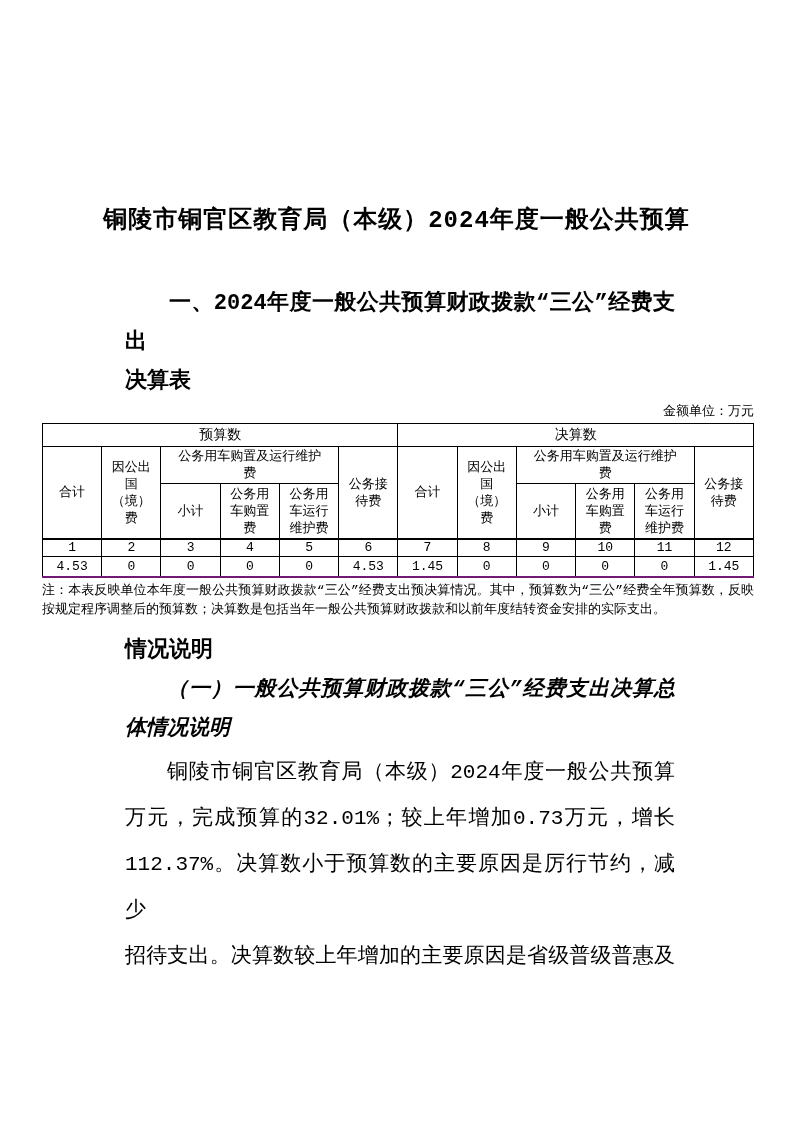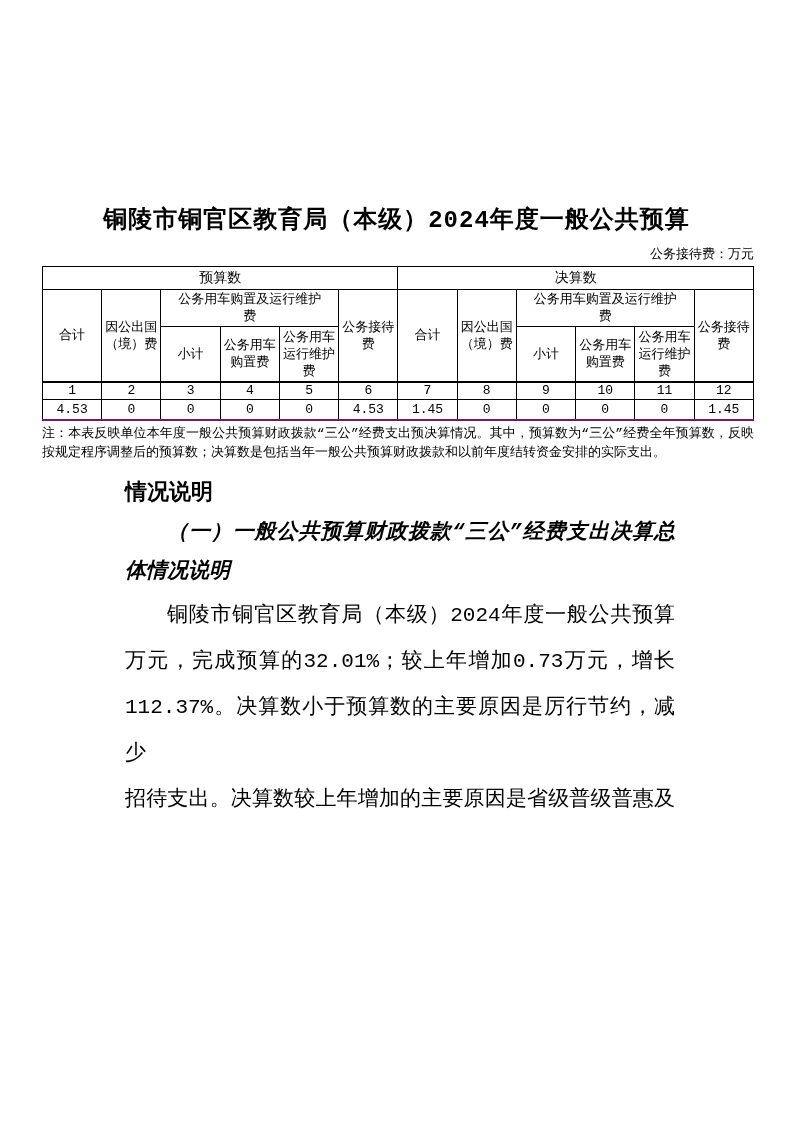--- a/index.html
+++ b/index.html
@@ -78,21 +78,21 @@
     margin-top: 2px;
     border-collapse: collapse;
     width: 712px;
     margin-left: 42px;
     table-layout: fixed;
     font-size: 13px;
     text-align: center;
   }
   table.sangong th, table.sangong td {
     border: 1px solid #000;
-    padding: 1px 2px;
+    padding: 1px 8px;
     font-weight: normal;
     vertical-align: middle;
     line-height: 17px;
     overflow: hidden;
   }
   table.sangong tr.group-row th {
     height: 20px;
     font-size: 14px;
   }
   table.sangong tr.sub-row1 th { height: 32px; }
@@ -135,22 +135,26 @@
 </style>
 </head>
 <body>
 
 <div class="page">
 
   <div class="doc-title">
     <div class="t-line">铜陵市铜官区教育局（本级）2024年度一般公共预算</div>
   </div>
 
-
-  <div class="wide unit-note">公务接待费：万元</div>
+  <div class="content sec-heading section1">
+    <div class="h-line1">一、2024年度一般公共预算财政拨款“三公”经费支出</div>
+    <div class="h-line2">决算表</div>
+  </div>
+
+  <div class="wide unit-note">金额单位：万元</div>
 
   <table class="sangong">
     <colgroup>
       <col style="width:8.333%">
         <col style="width:8.333%">
         <col style="width:8.333%">
       <col style="width:8.333%">
         <col style="width:8.333%">
         <col style="width:8.333%">
       <col style="width:8.333%">

